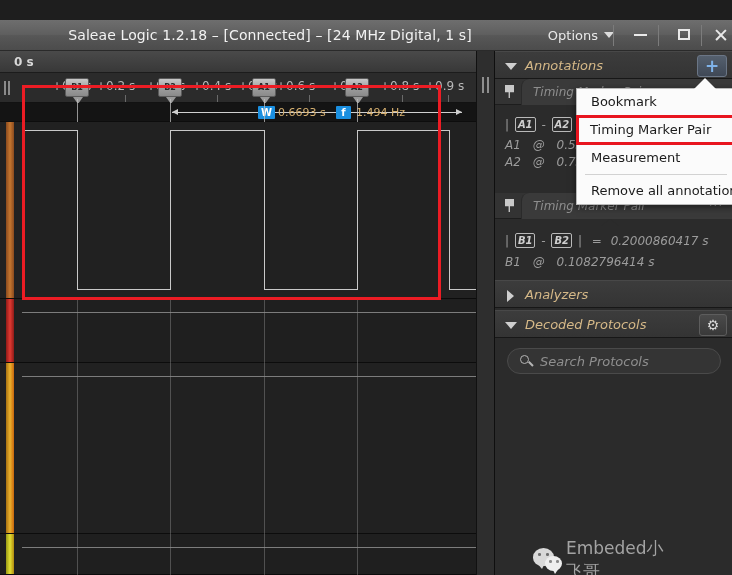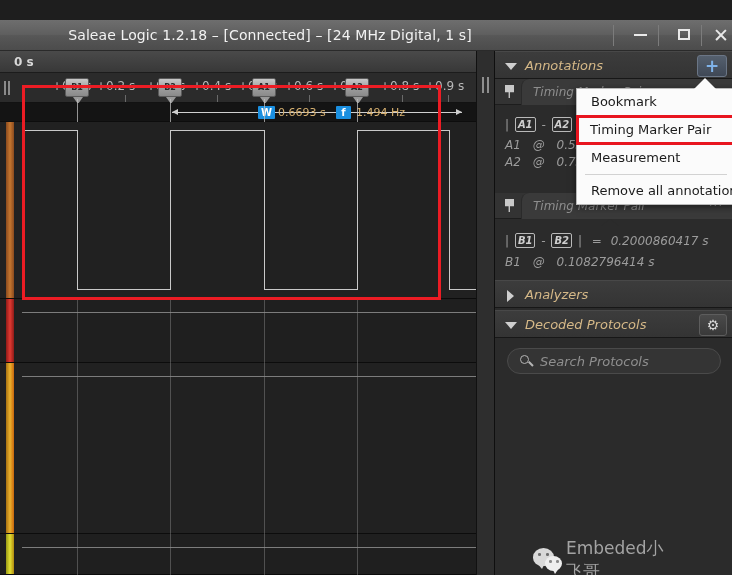--- a/index.html
+++ b/index.html
@@ -270,41 +270,44 @@
   .wechat i { position:absolute; width:2.5px; height:2.5px; background:#6d6d6d; border-radius:50%; }
   .wm-text { margin-left:9px; color:#a3a3a3; font-size:17px; }
 </style>
 </head>
 <body>
 
 <div id="app">
 
   <div class="titlebar">
     <div class="title-text">Saleae Logic 1.2.18 – [Connected] – [24 MHz Digital, 1 s]</div>
+    <div class="options-btn">
+      <span>Options</span><span class="options-caret"></span>
+    </div>
     <div class="win-sep" style="left:613px;"></div>
     <div class="win-btn" style="left:622px;"><span class="min-glyph"></span></div>
     <div class="win-sep" style="left:658px;"></div>
     <div class="win-btn" style="left:666px;"><span class="max-glyph"></span></div>
     <div class="win-sep" style="left:701px;"></div>
     <div class="win-btn" style="left:703px;"><span class="close-glyph">✕</span></div>
   </div>
 
   <div class="wave-pane">
 
     <div class="ruler-top">
       <div class="ruler-zero">0 s</div>
     </div>
 
     <div class="ruler-mid">
       <div class="tick-label" style="left:52px;">+0.1 s</div>
       <div class="tick-label" style="left:96px;text-align:right;">+0.2 s</div>
       <div class="tick-label" style="left:146px;">+0.3 s</div>
       <div class="tick-label" style="left:192px;">+0.4 s</div>
       <div class="tick-label" style="left:238px;">+0.5 s</div>
-      <div class="tick-label" style="left:284px;">+0.6 s</div>
+      <div class="tick-label" style="left:276px;">+0.6 s</div>
       <div class="tick-label" style="left:330px;">+0.7 s</div>
       <div class="tick-label" style="left:380px;">+0.8 s</div>
       <div class="tick-label" style="left:425px;">+0.9 s</div>
 
       <div class="tick-small" style="left:78px;"></div>
       <div class="tick-small" style="left:125px;"></div>
       <div class="tick-small" style="left:171px;"></div>
       <div class="tick-small" style="left:217px;"></div>
       <div class="tick-small" style="left:263px;"></div>
       <div class="tick-small" style="left:309px;"></div>

